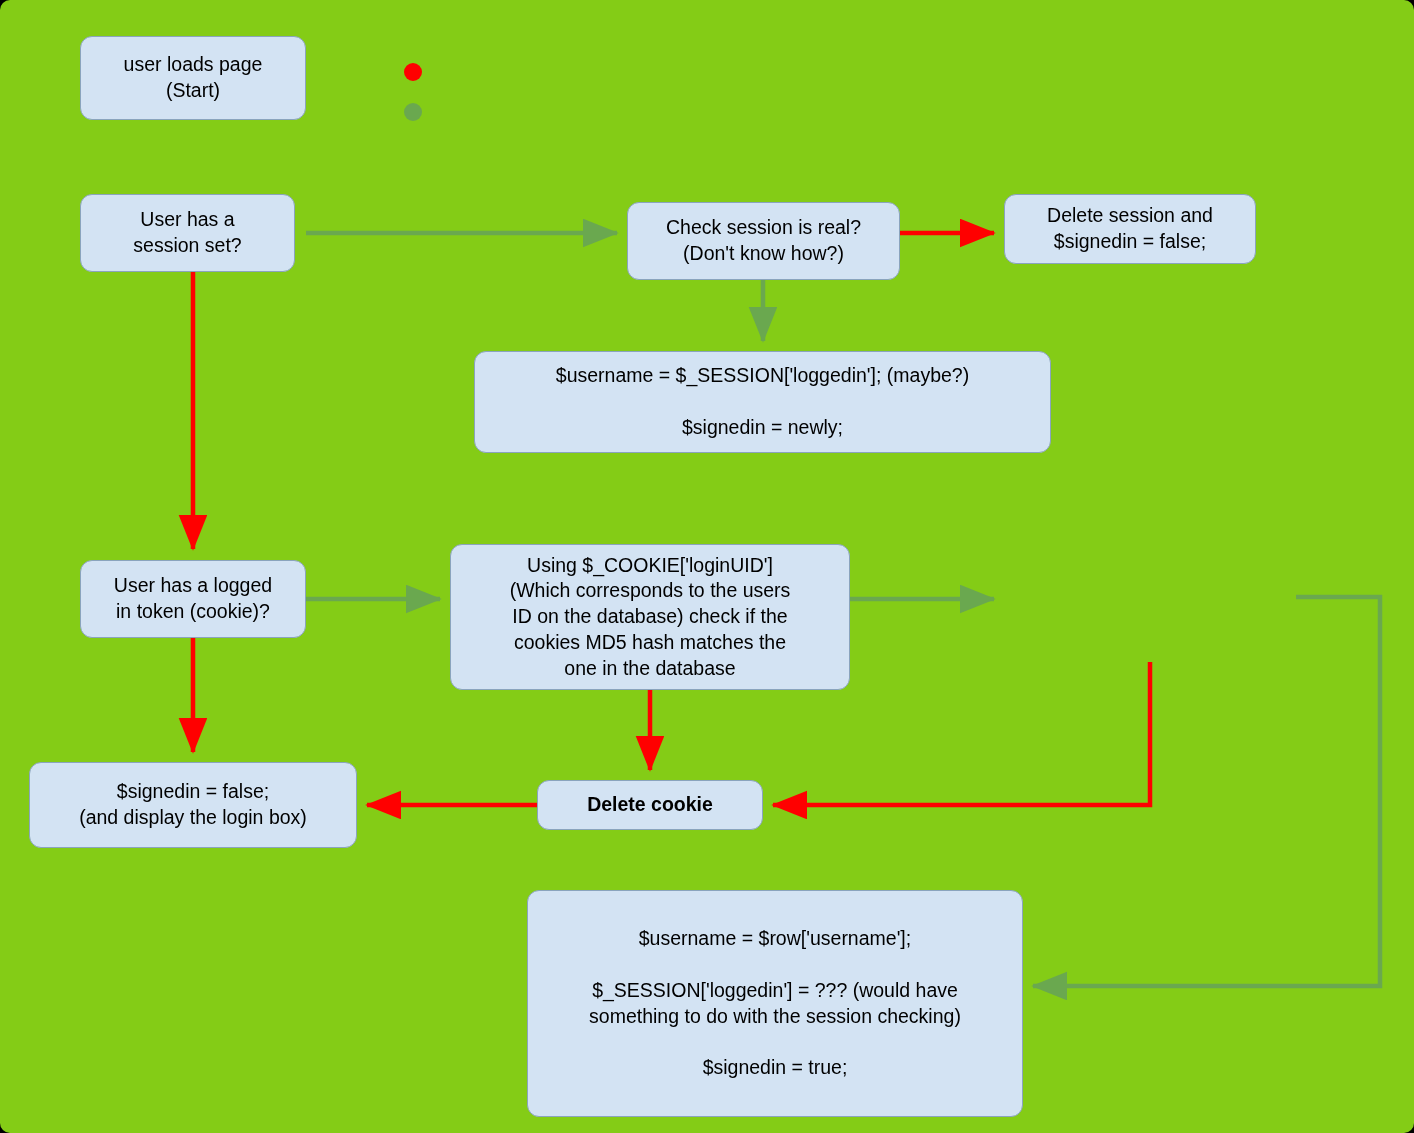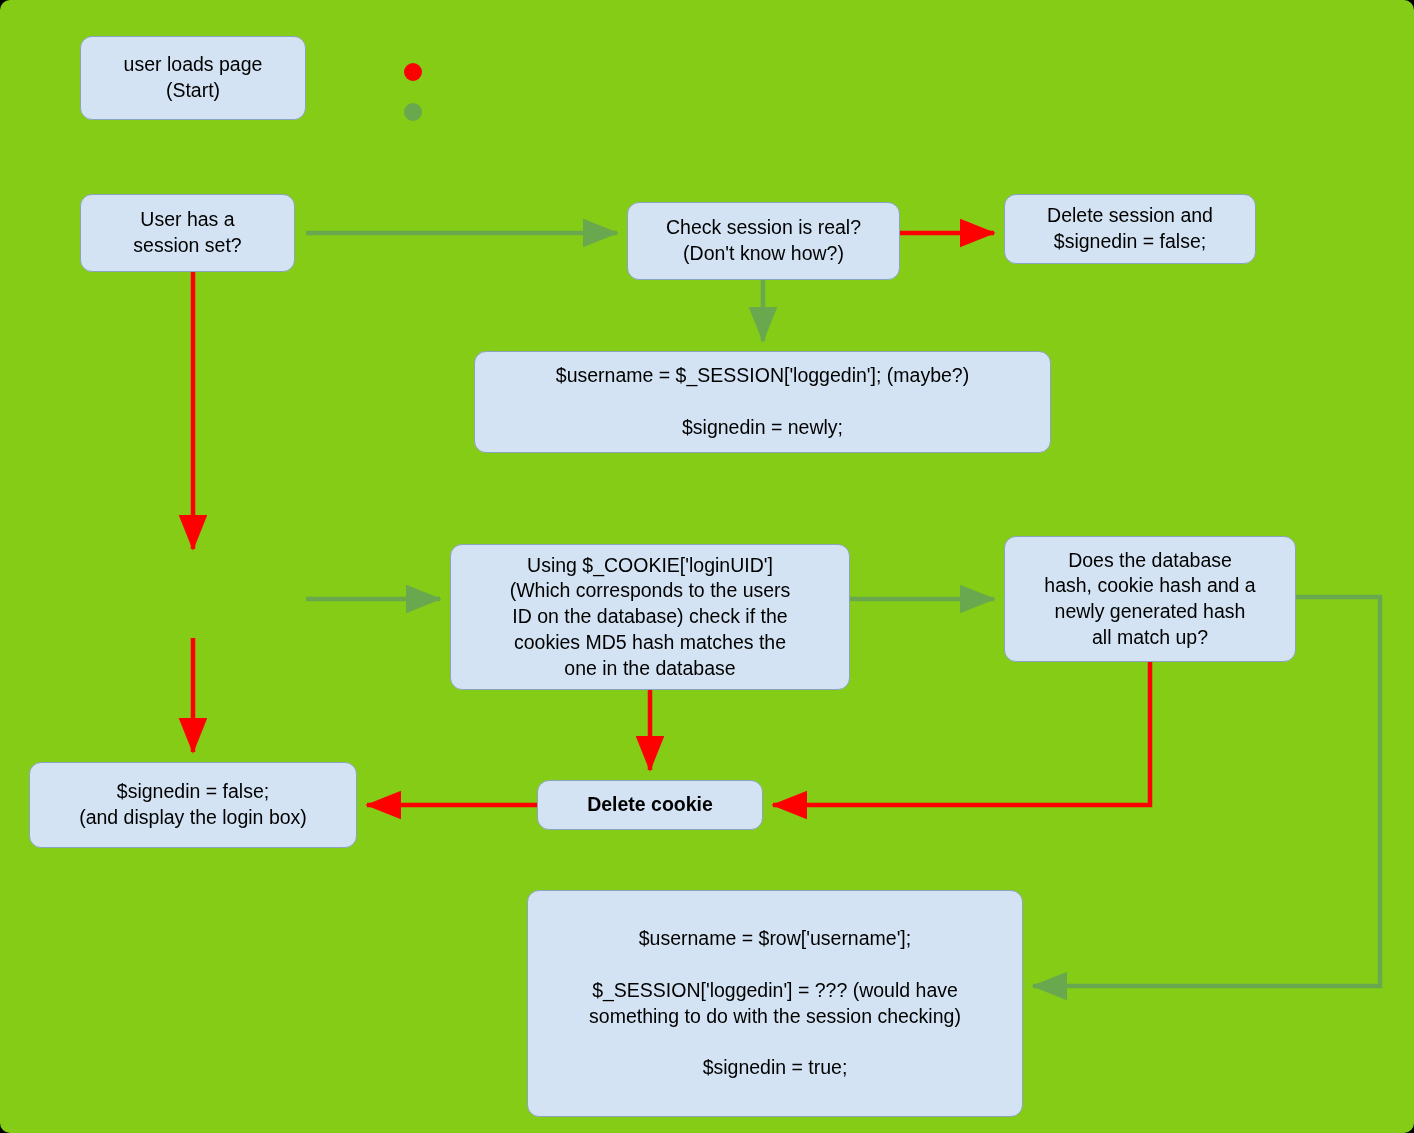--- a/index.html
+++ b/index.html
@@ -97,31 +97,29 @@
   <div class="node" style="left:627px; top:194px; width:273px; height:78px;margin-top:8px;">Check session is real?
 (Don't know how?)</div>
 
   <div class="node" style="left:1004px; top:194px; width:252px; height:70px;">Delete session and
 $signedin = false;</div>
 
   <div class="node" style="left:474px; top:351px; width:577px; height:102px;">$username = $_SESSION['loggedin']; (maybe?)
 
 $signedin = newly;</div>
 
+  <div class="node" style="left:80px; top:560px; width:226px; height:78px;">User has a logged
+in token (cookie)?</div>
 
   <div class="node" style="left:450px; top:526px; width:400px; height:146px;margin-top:18px;">Using $_COOKIE['loginUID']
 (Which corresponds to the users
 ID on the database) check if the
 cookies MD5 hash matches the
 one in the database</div>
 
-  <div class="node" style="left:1004px; top:536px; width:292px; height:126px;">Does the database
-hash, cookie hash and a
-newly generated hash
-all match up?</div>
 
   <div class="node" style="left:29px; top:762px; width:328px; height:86px;">$signedin = false;
 (and display the login box)</div>
 
   <div class="node" style="left:537px; top:780px; width:226px; height:50px;font-weight:bold;">Delete cookie</div>
 
   <div class="node" style="left:527px; top:874px; width:496px; height:227px;margin-top:16px;">$username = $row['username'];
 
 $_SESSION['loggedin'] = ??? (would have
 something to do with the session checking)

